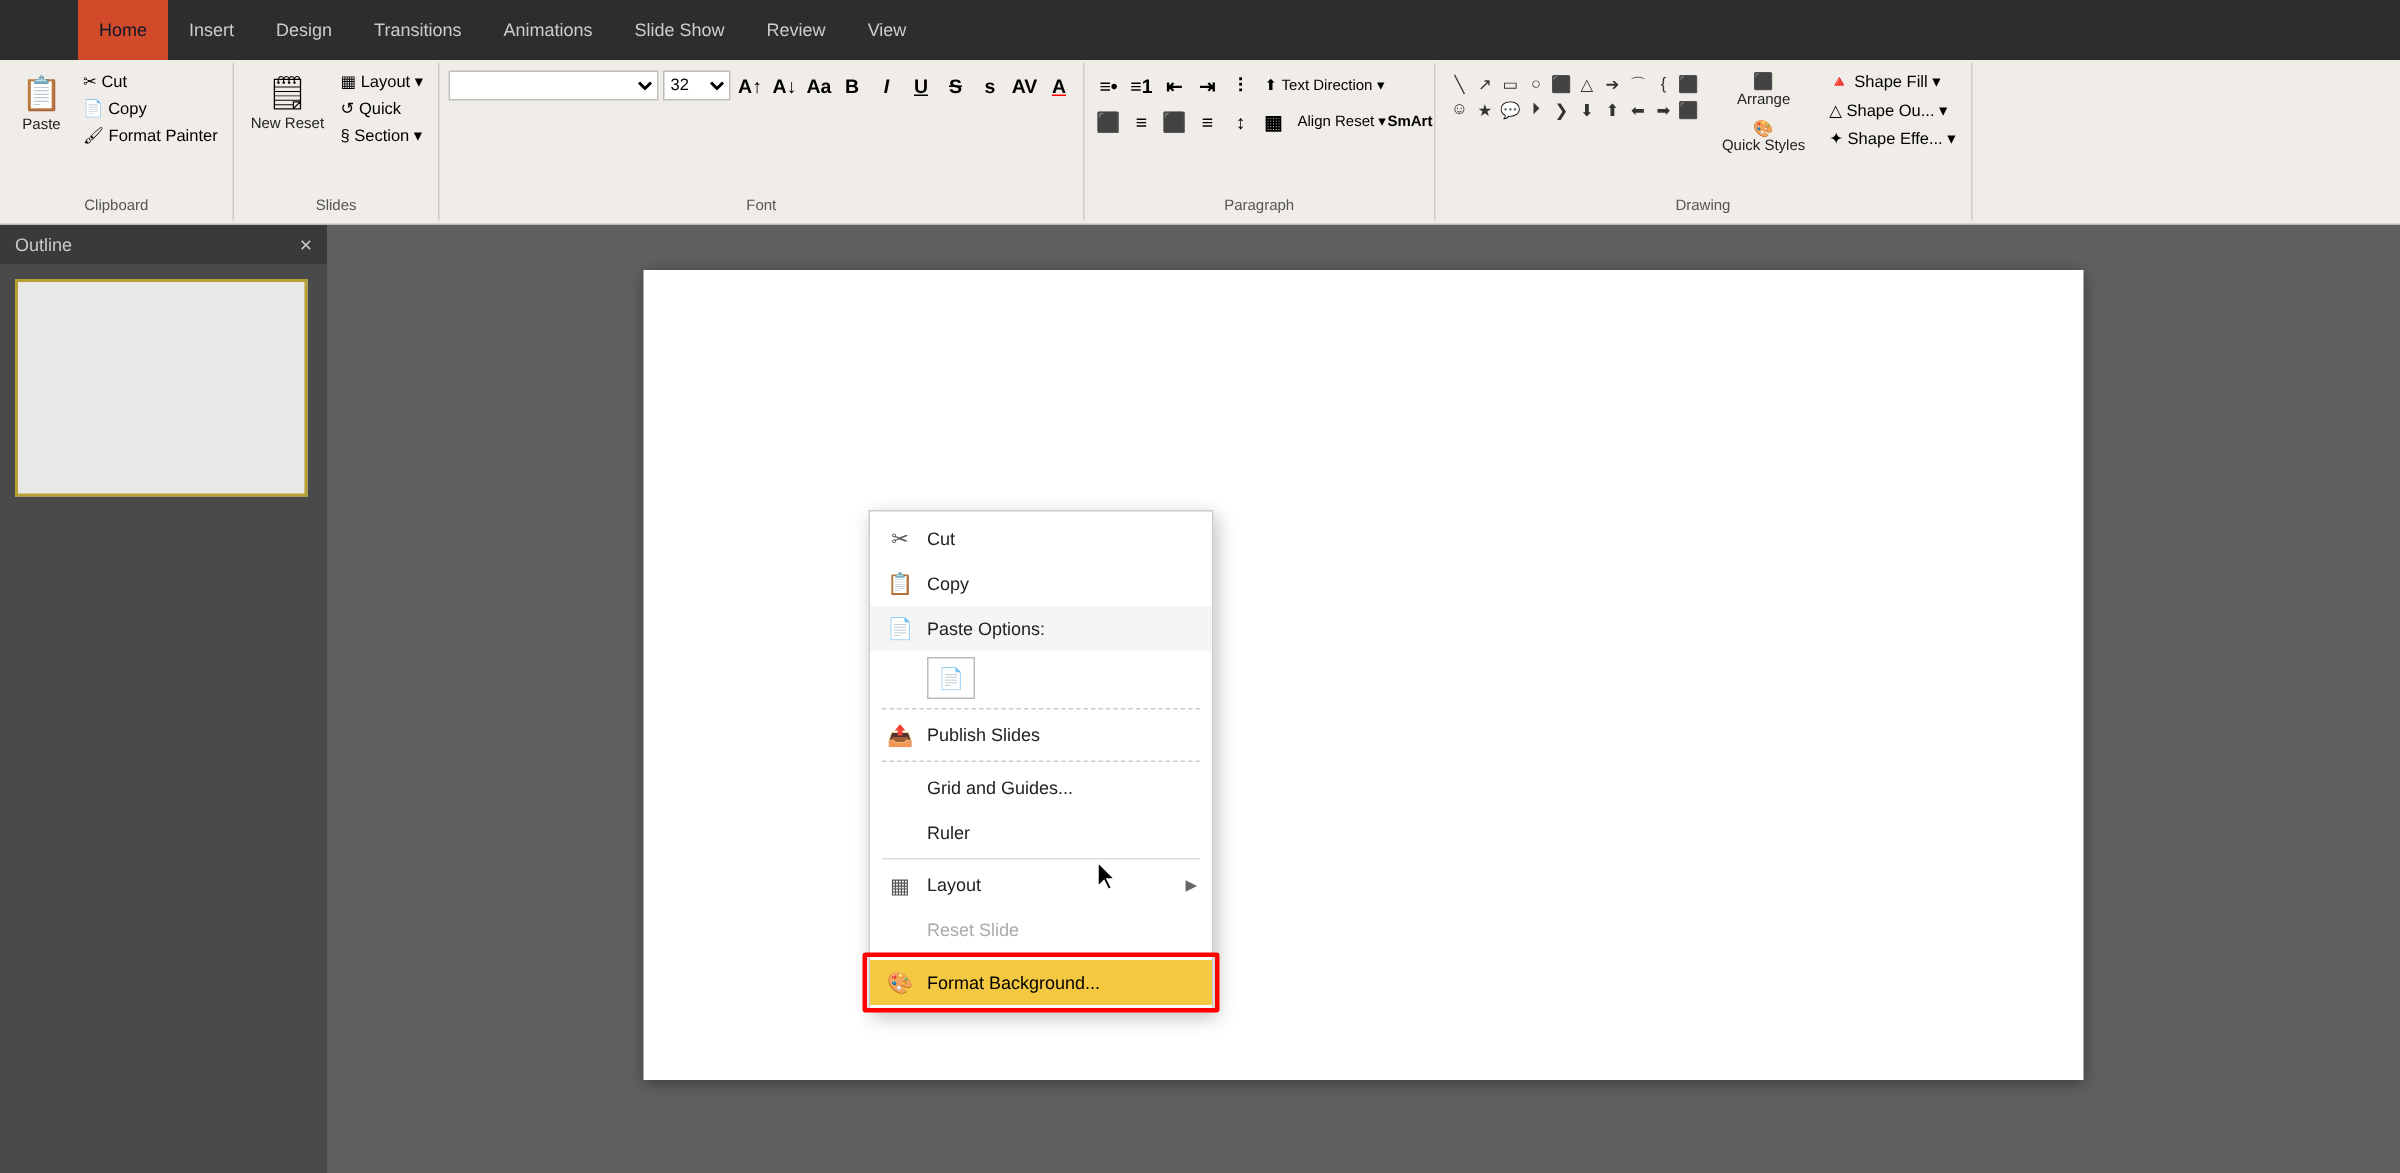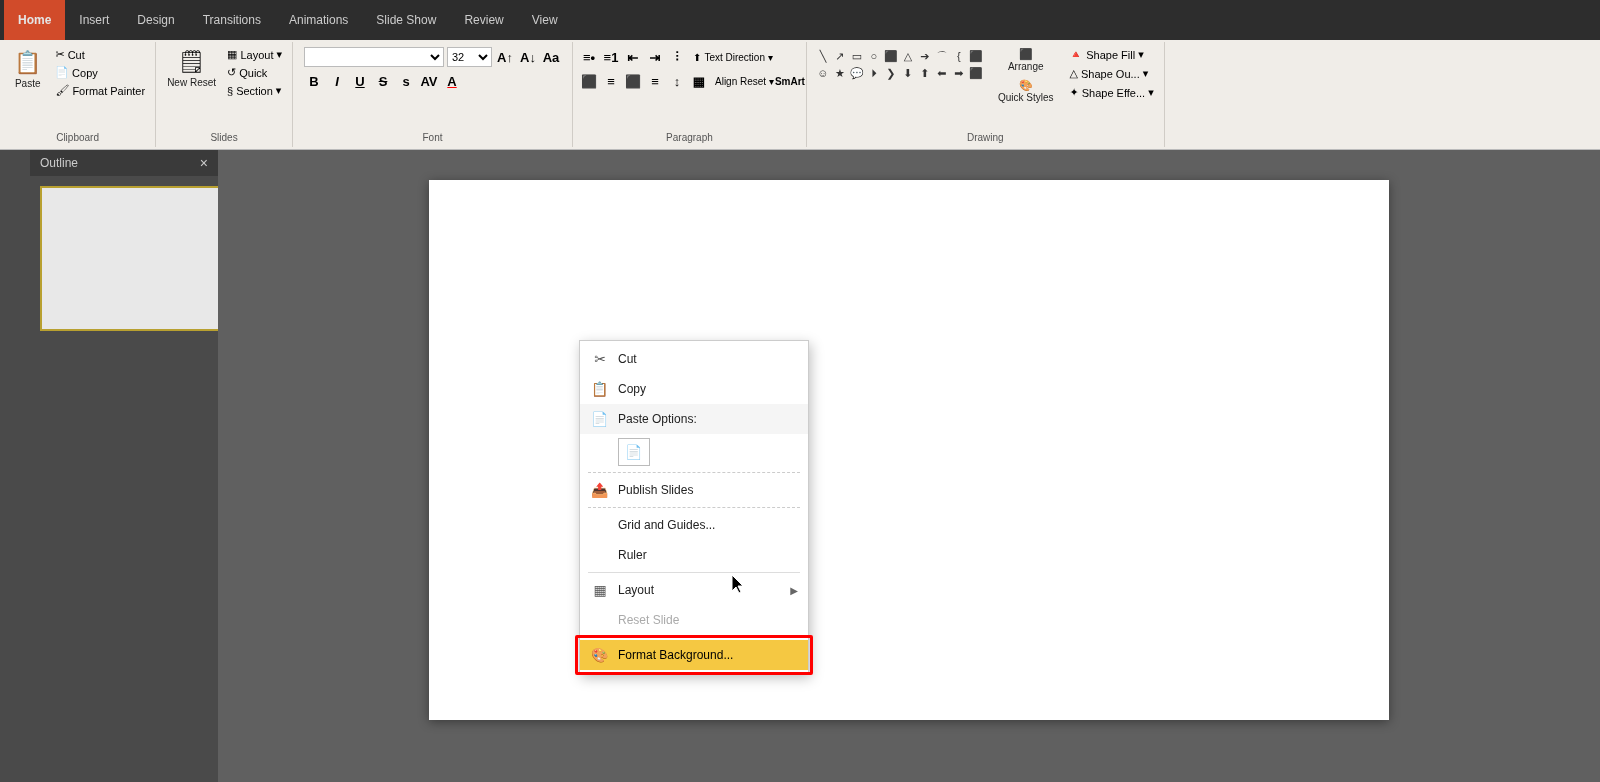--- a/index.html
+++ b/index.html
@@ -17,22 +17,23 @@
       padding: 8px 14px;
       color: #ccc;
       cursor: pointer;
       font-size: 12px;
       height: 40px;
       display: flex;
       align-items: center;
     }
     .ribbon-tab.active {
       background: #d14b2a;
-      color: #e5e5e5;
-      font-weight: bold;
+      color: #0f172a;
+      font-weight: normal;
+      margin-left: 48px;
     }
 
     
     .ribbon {
       background: #f0ede8;
       border-bottom: 1px solid #bbb;
       display: flex;
       align-items: stretch;
       height: 110px;
       padding: 2px 0;
@@ -99,21 +100,20 @@
 
     
     .drawing-group { min-width: 260px; }
 
     
     .slides-panel {
       width: 218px;
       background: #4a4a4a;
       display: flex;
       flex-direction: column;
-      padding-left: 30px;
     }
     .slides-panel-header {
       background: #3a3a3a;
       color: #ccc;
       padding: 5px 10px;
       font-size: 12px;
       display: flex;
       justify-content: space-between;
       align-items: center;
     }
@@ -296,21 +296,21 @@
           <span>§</span>
           <span>Section</span>
           <span>▾</span>
         </div>
       </div>
     </div>
     <div class="ribbon-group-label">Slides</div>
   </div>
 
   <div class="ribbon-group font-group">
-    <div class="ribbon-group-content" style="flex-direction:column;align-items:flex-start;">
+    <div class="ribbon-group-content" style="flex-direction:row;align-items:flex-start;">
       <div class="font-row">
         <select class="font-select"></select>
         <select class="size-select">
           <option>32</option>
         </select>
         <button class="font-btn" title="Increase Font Size">A↑</button>
         <button class="font-btn" title="Decrease Font Size">A↓</button>
         <button class="font-btn">Aa</button>
       </div>
       <div class="font-row">

